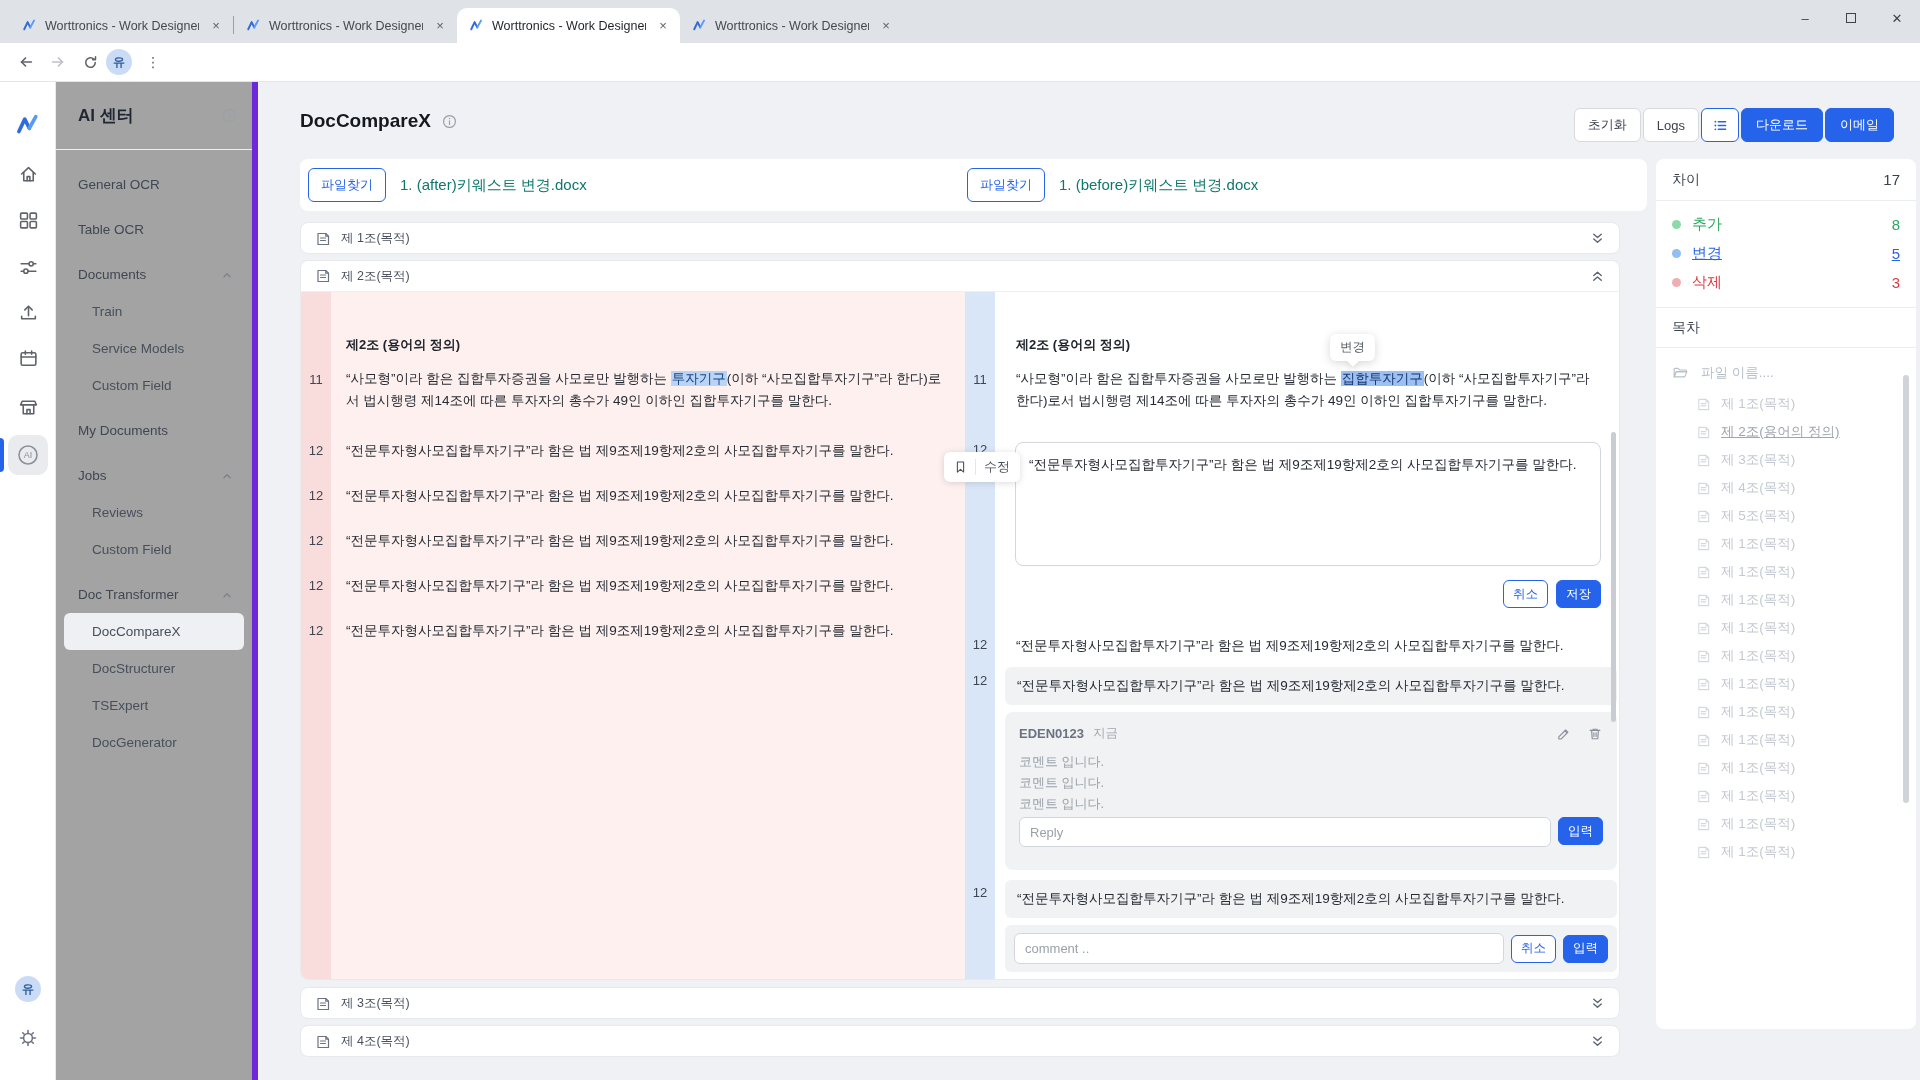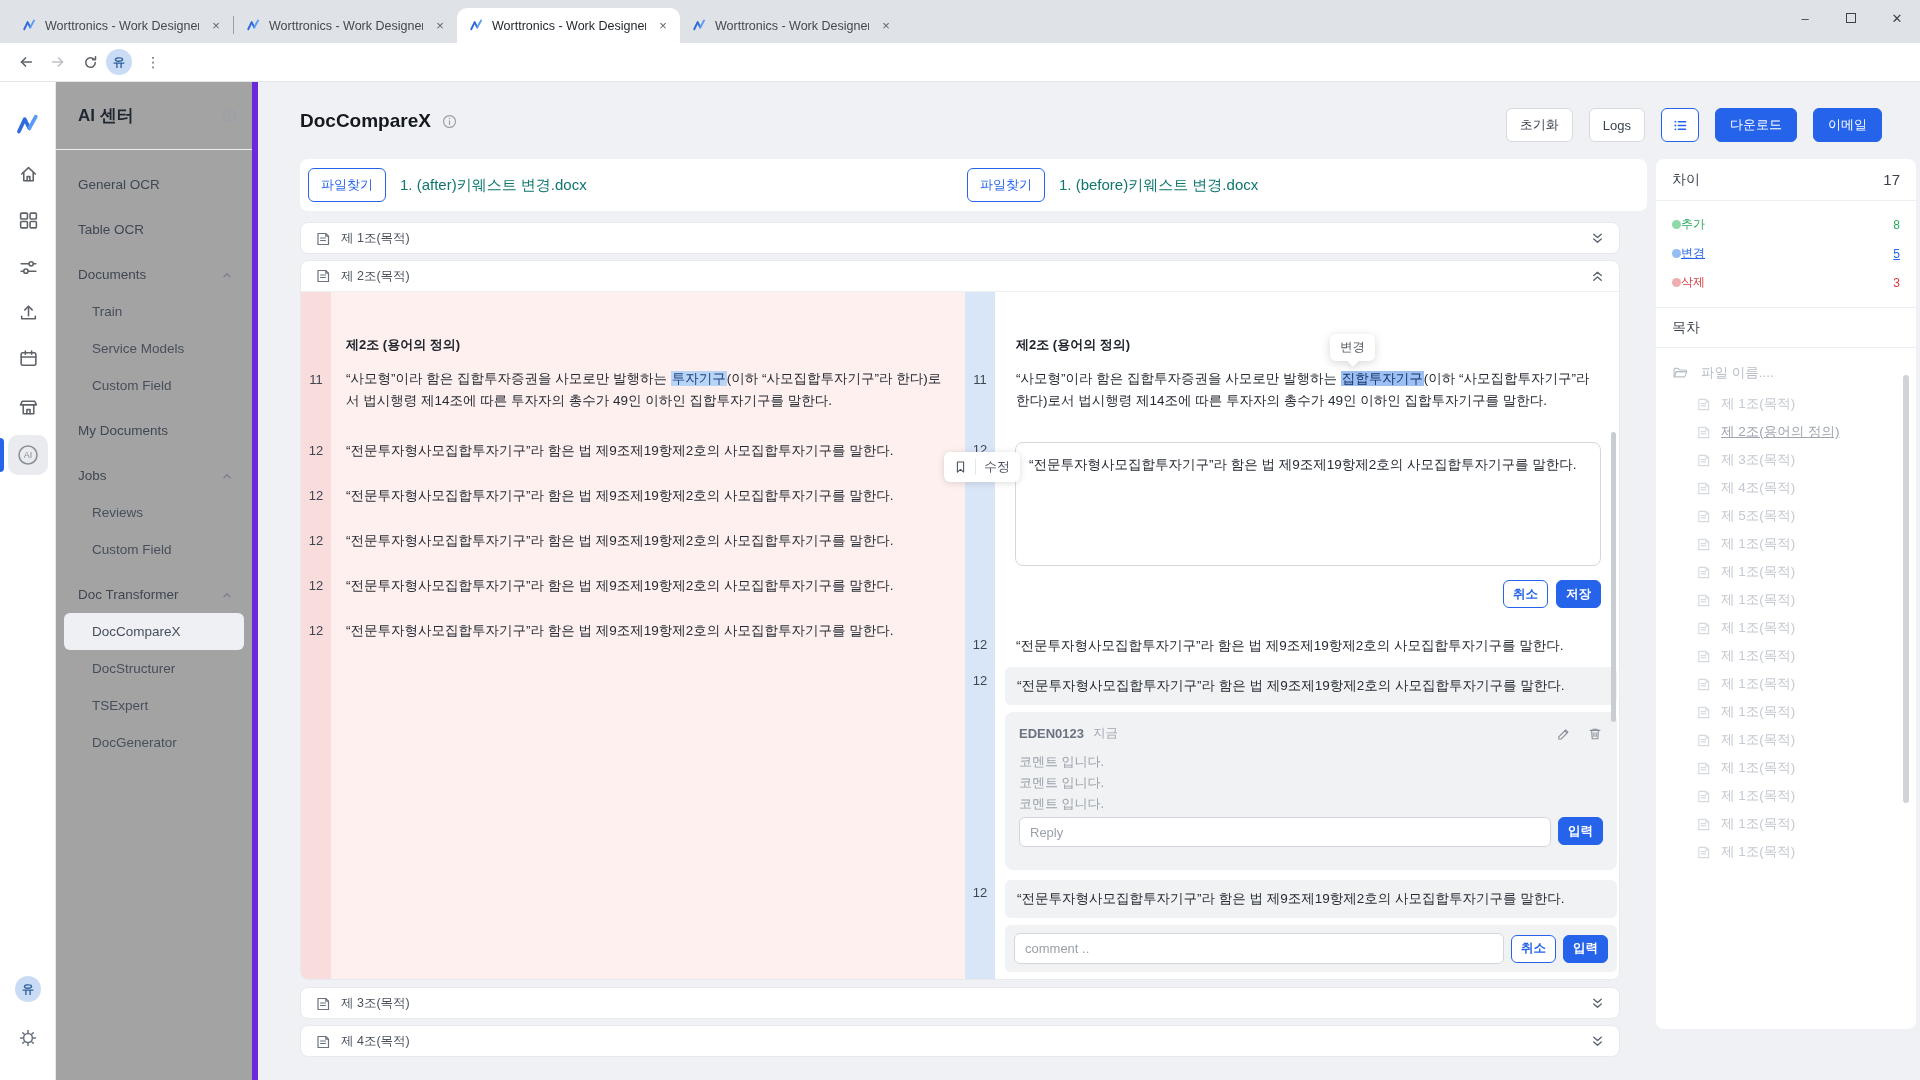--- a/index.html
+++ b/index.html
@@ -39,27 +39,27 @@
   .sb-item { height:37px; display:flex; align-items:center; border-radius:6px; font-size:13.5px; color:#3f4753; }
   .sb-item.top { padding:0 10px 0 14px; }
   .sb-item.grp { padding:0 10px 0 14px; justify-content:space-between; }
   .sb-item.sub { padding:0 10px 0 28px; color:#474f5b; }
   .sb-item.gap { margin-top:8px; }
   .sb-item.selected { background:#eef0f3; }
 
   .main { flex:1; position:relative; background:#f0f1f4; overflow:hidden; }
 
   .page-title { position:absolute; left:42px; top:28px; display:flex; align-items:center; gap:10px; font-size:19px; font-weight:700; color:#14181f; }
-  .header-actions { position:absolute; top:26px; right:38px; display:flex; gap:16px; }
+  .header-actions { position:absolute; top:26px; right:26px; display:flex; gap:2px; }
   .btn { height:34px; border-radius:6px; font-size:13px; display:flex; align-items:center; justify-content:center; background:#fff; white-space:nowrap; }
   .btn.ghost { border:1px solid #d6d9de; color:#3c434d; padding:0 13px; }
   .btn.iconb { border:1px solid #2563eb; width:38px; color:#2563eb; }
   .btn.primary { background:#2563eb; border:1px solid #2563eb; color:#fff; padding:0 14px; }
   .btn.blue-outline { border:1px solid #2563eb; color:#2563eb; padding:0 12px; background:#fff; }
-  .btn.sm { height:28px; font-size:12.5px; padding:0 9px; border-radius:6px;font-weight:bold; }
+  .btn.sm { height:28px; font-size:12.5px; padding:0 9px; border-radius:6px; }
 
   .file-card { position:absolute; left:42px; top:77px; width:1347px; height:52px; background:#fff; border-radius:8px; }
   .file-group { position:absolute; top:9px; display:flex; align-items:center; gap:14px; }
   .file-name { font-size:15px; color:#0f766e; }
 
   .acc { position:absolute; left:42px; width:1320px; background:#fff; border:1px solid #e7e9ed; border-radius:8px; overflow:hidden; }
   .acc-head { height:31px; display:flex; align-items:center; gap:10px; padding:0 14px; }
   .acc-label { font-size:12.5px; color:#4a515c; }
   .acc-chev { margin-left:auto; color:#5c6570; display:flex; }
   .acc1 { top:140px; height:32px; } .acc3 { top:905px; height:32px; } .acc4 { top:943px; height:32px; }
@@ -108,21 +108,21 @@
   .comment-input-row { position:absolute; left:704px; top:633px; width:612px; height:47px; background:#f1f2f4; border-radius:6px; display:flex; align-items:center; gap:7px; padding:0 9px; }
   .comment-input-row .txt-input { flex:1; height:31px; }
 
   .cmp-scroll { position:absolute; left:1310px; top:140px; width:5px; height:290px; background:#c9cdd2; border-radius:3px; }
 
   
   .diff { position:absolute; left:1398px; top:77px; width:260px; height:870px; background:#fff; border-radius:8px; overflow:hidden; }
   .d-head { height:42px; display:flex; align-items:center; justify-content:space-between; padding:0 16px; border-bottom:1px solid #eceef1; font-size:14px; color:#3a414c; }
   .d-total { font-size:15px; color:#3a414c; }
   .d-stats { padding:9px 16px 10px; border-bottom:1px solid #eceef1; }
-  .d-row { height:29px; display:flex; align-items:center; gap:0; font-size:12px; }
+  .d-row { height:29px; display:flex; align-items:center; gap:11px; font-size:15px; }
   .dot { width:9px; height:9px; border-radius:50%; flex:0 0 auto; }
   .d-row .cnt { margin-left:auto; }
   .d-add { color:#2aa85f; } .d-add .dot { background:#8fd9a8; }
   .d-chg { color:#2563eb; } .d-chg .dot { background:#93bdf3; } .d-chg .lbl, .d-chg .cnt { text-decoration:underline; }
   .d-del { color:#da3b40; } .d-del .dot { background:#efaeb2; }
   .d-toc-title { height:40px; display:flex; align-items:center; padding:0 16px; font-size:14px; color:#3a414c; border-bottom:1px solid #eceef1; }
   .d-file { height:34px; display:flex; align-items:center; gap:12px; padding:0 16px; color:#b9bfc8; font-size:13.5px; margin-top:8px; }
   .toc-list { padding-left:40px; }
   .toc-item { height:28px; display:flex; align-items:center; gap:10px; color:#c4c9d1; font-size:13.5px; }
   .toc-item svg { color:#d5d9de; flex:0 0 auto; }

